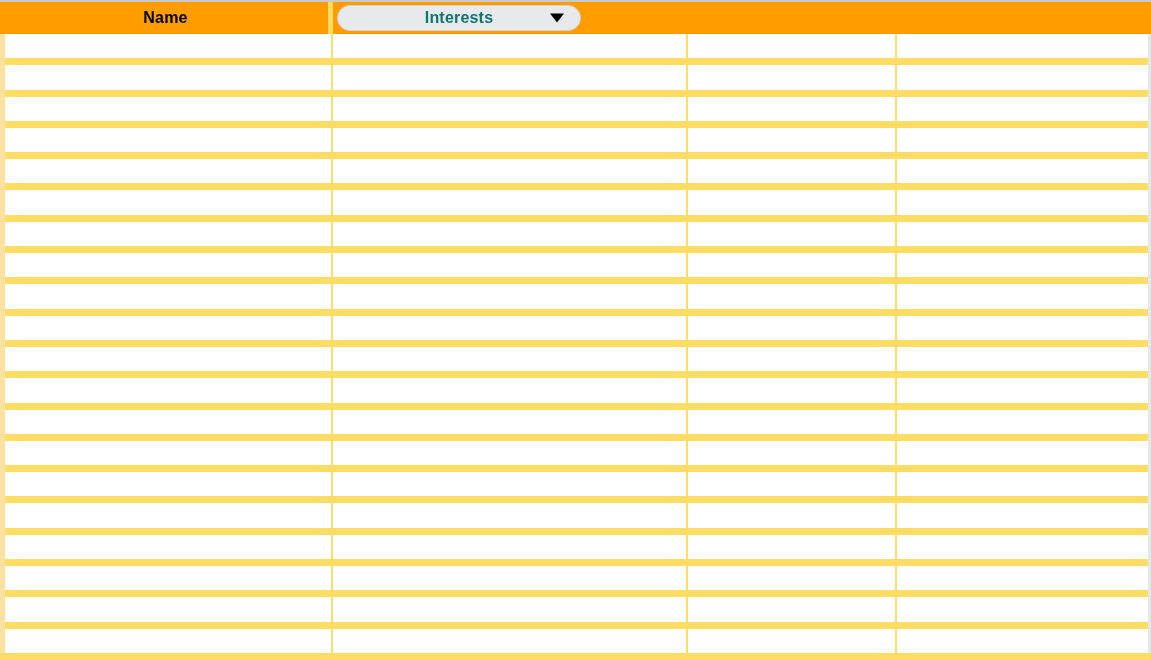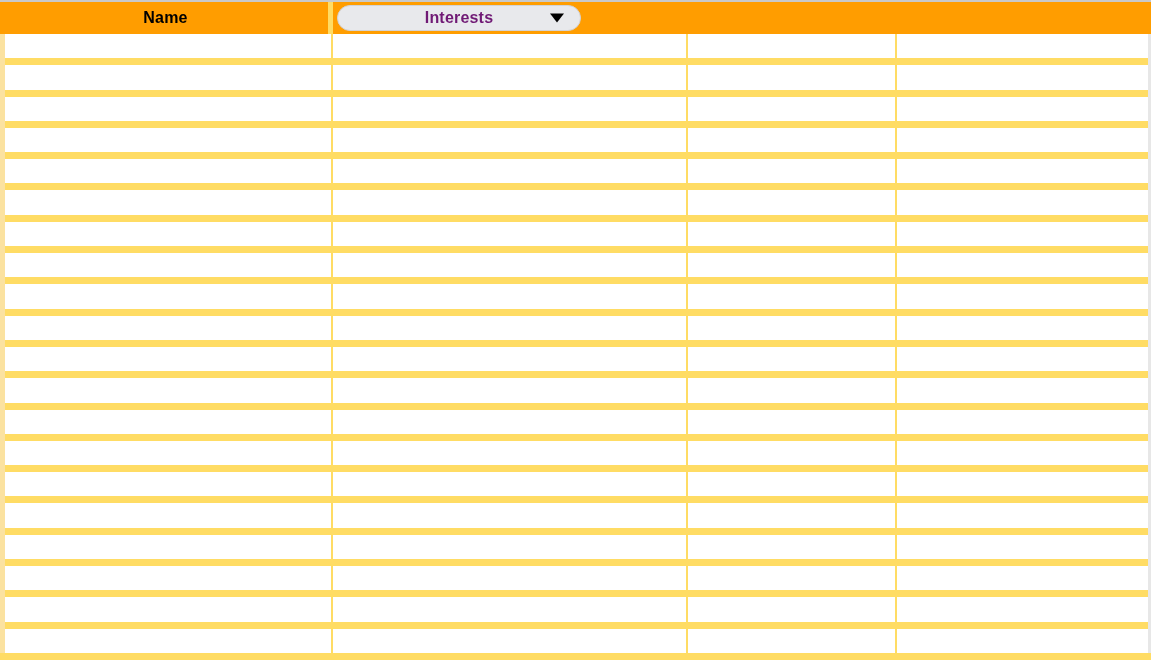--- a/index.html
+++ b/index.html
@@ -72,21 +72,21 @@
     border: 1px solid #d2d3d6;
     display: flex;
     align-items: center;
     justify-content: center;
     position: relative;
     cursor: pointer;
   }
   .dropdown-label {
     font-size: 16px;
     font-weight: bold;
-    color: #701a75;
+    color: #0f766e;
     line-height: 1;
   }
   .chev {
     position: absolute;
     right: 16px;
     top: 50%;
     transform: translateY(-50%);
     width: 0; height: 0;
     border-left: 7px solid transparent;
     border-right: 7px solid transparent;

